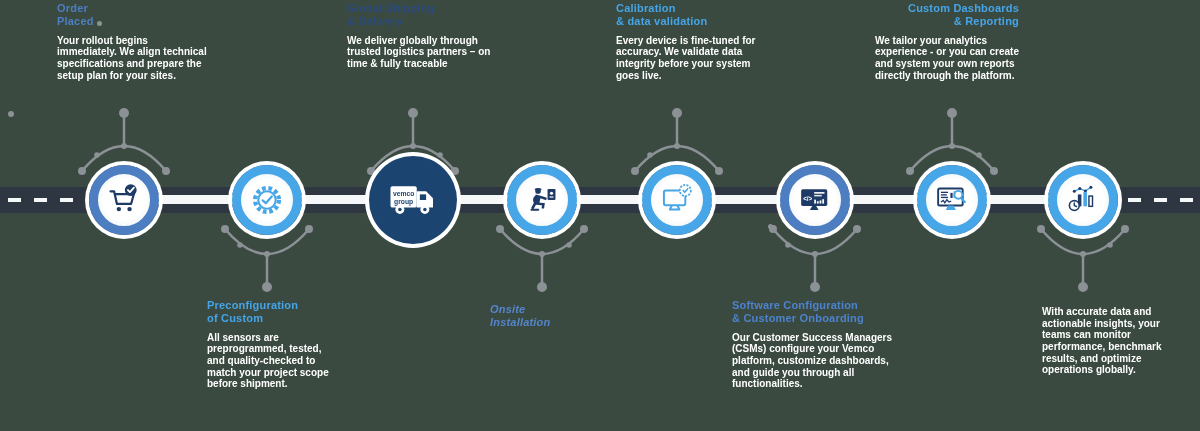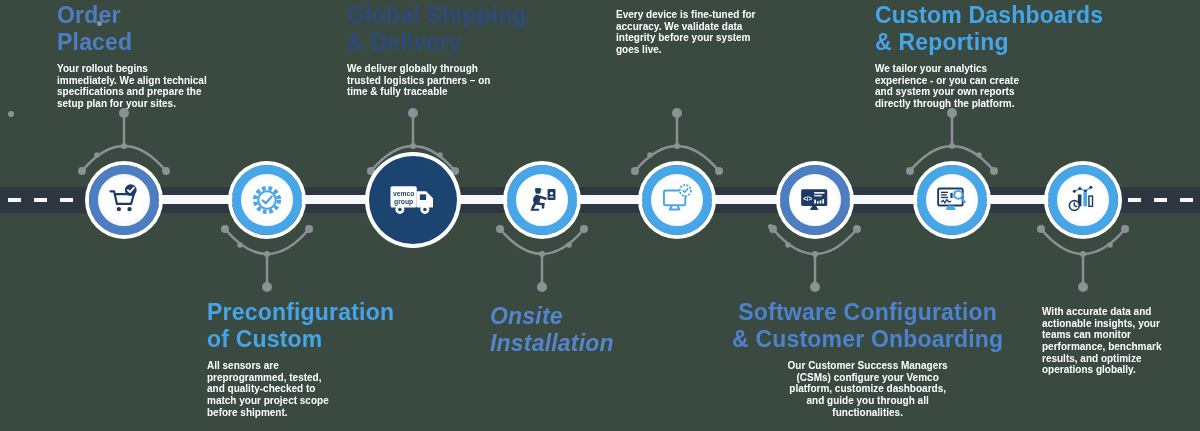--- a/index.html
+++ b/index.html
@@ -9,29 +9,29 @@
   
   .road{position:absolute;left:0;top:187px;width:1200px;height:26px;background:#2e3642;}
   .road-stripe{position:absolute;left:124px;top:195px;width:959px;height:9px;background:#f5f7f9;}
   .dash-line{position:absolute;top:198px;height:4px;
     background:repeating-linear-gradient(90deg,#f5f7f9 0 13px,transparent 13px 26px);}
   .dash-left{left:8px;width:78px;}
   .dash-right{left:1128px;width:66px;}
 
   
   .step-text{position:absolute;}
-  .step-title{margin:0;font-size:23px;font-weight:bold;line-height:1.17;white-space:pre-line;letter-spacing:.2px;}
+  .step-title{margin:0;font-size:11px;font-weight:bold;line-height:1.17;white-space:pre-line;letter-spacing:.2px;}
   .step-body{margin:7px 0 0 0;font-size:10px;font-weight:bold;line-height:1.17;color:#ffffff;white-space:pre-line;}
   .pos-s1{left:57px;top:2px;}
   .pos-s3{left:347px;top:2px;}
   .pos-s5{left:616px;top:2px;}
   .pos-s7{left:875px;top:2px;}
   .pos-s2{left:207px;top:299px;}
   .pos-s4{left:490px;top:303px;}
-  .pos-s6{left:732px;top:299px;text-align:center;}
+  .pos-s6{left:732px;top:299px;}
   .pos-s8{left:1042px;top:299px;}
 
   
   .ring{position:absolute;width:52px;height:52px;border:9px solid #4d7ec2;border-radius:50%;
     background:radial-gradient(circle,#ffffff 55%,#e8edf3 100%);
     box-shadow:0 0 0 4px #ffffff;display:flex;align-items:center;justify-content:center;}
   .navy-circle{position:absolute;width:88px;height:88px;border-radius:50%;background:#1b4470;
     box-shadow:0 0 0 4px #ffffff;display:flex;align-items:center;justify-content:center;}
   .n1{left:89px;top:165px;}  .n2{left:232px;top:165px;}
   .n3{left:369px;top:156px;} .n4{left:507px;top:165px;}
@@ -250,36 +250,38 @@
 &amp; Delivery</h3>
     <p class="step-body">We deliver globally through
 trusted logistics partners – on
 time &amp; fully traceable</p>
   </div>
   <div class="step-text pos-s4">
     <h3 class="step-title" style="color: rgb(85, 133, 204); font-style: italic;">Onsite
 Installation</h3>
   </div>
   <div class="step-text pos-s5">
+    <h3 class="step-title" style="color: rgb(69, 165, 232);">Calibration
+&amp; data validation</h3>
     <p class="step-body">Every device is fine-tuned for
 accuracy. We validate data
 integrity before your system
 goes live.</p>
   </div>
   <div class="step-text pos-s6">
     <h3 class="step-title" style="color: rgb(77, 130, 205);">Software Configuration
 &amp; Customer Onboarding</h3>
     <p class="step-body">Our Customer Success Managers
 (CSMs) configure your Vemco
 platform, customize dashboards,
 and guide you through all
 functionalities.</p>
   </div>
   <div class="step-text pos-s7">
-    <h3 class="step-title" style="color: rgb(69, 165, 232);">Custom Dashboards
+    <h3 class="step-title" style="color: rgb(69, 165, 232); text-align: right;">Custom Dashboards
 &amp; Reporting</h3>
     <p class="step-body">We tailor your analytics
 experience - or you can create
 and system your own reports
 directly through the platform.</p>
   </div>
   <div class="step-text pos-s8">
     <p class="step-body">With accurate data and
 actionable insights, your
 teams can monitor

